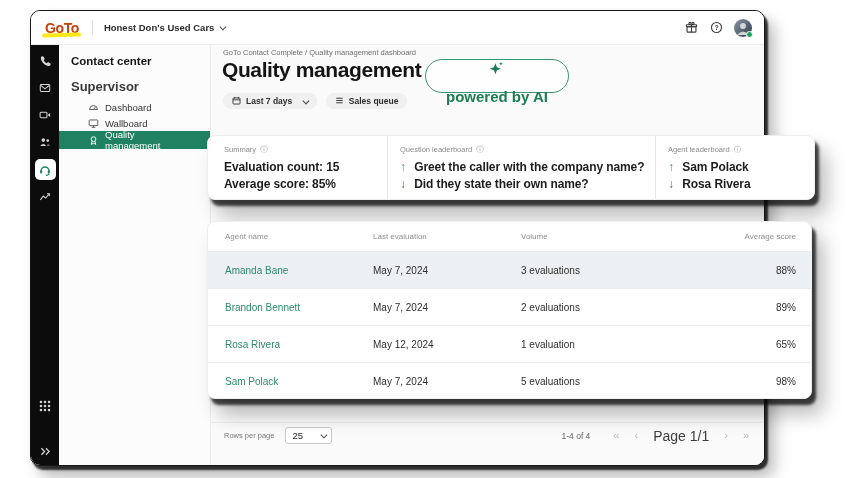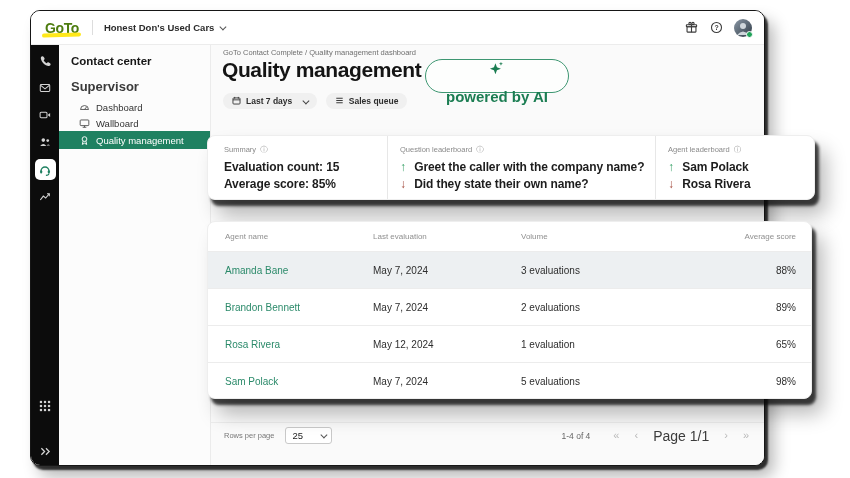--- a/index.html
+++ b/index.html
@@ -6,21 +6,21 @@
   *{box-sizing:border-box;}
   .stage{position:relative;width:850px;height:478px;background:#ffffff;overflow:hidden;
          font-family:"Liberation Sans",sans-serif;color:#222;}
 
   
   .window{position:absolute;left:30px;top:10px;width:735px;height:456px;background:#fff;
           border-radius:10px;overflow:hidden;border:1px solid #161616;
           box-shadow:3px 4px 2px rgba(8,8,8,.8), 9px 11px 16px rgba(0,0,0,.28);}
   .topbar{height:34px;display:flex;align-items:center;padding:0 12px;background:#fff;
           border-bottom:1px solid #ececec;}
-  .logo{position:relative;font-size:14px;font-weight:800;letter-spacing:-.4px;color:#4d7c0f;padding:0 2px;}
+  .logo{position:relative;font-size:14px;font-weight:800;letter-spacing:-.4px;color:#c2410c;padding:0 2px;}
   .logo::after{content:"";position:absolute;left:-1px;right:0;bottom:-1px;height:3.5px;
                background:#ffe81a;border-radius:2px;transform:rotate(-2deg);}
   .tbdiv{width:1px;height:15px;background:#ddd;margin:0 11px;}
   .org{display:flex;align-items:center;font-size:9.5px;font-weight:600;color:#2b2b2b;cursor:pointer;}
   .cd{display:inline-block;width:4.5px;height:4.5px;border-right:1.3px solid #555;
       border-bottom:1.3px solid #555;transform:rotate(45deg) translateY(-1px);margin-left:6px;}
   .tbright{margin-left:auto;display:flex;align-items:center;gap:11px;}
   .tbicon{width:14px;height:14px;display:flex;align-items:center;justify-content:center;cursor:pointer;}
   .avatar{position:relative;width:18px;height:18px;border-radius:50%;
           background:linear-gradient(135deg,#8a97a5,#2f3b46);cursor:pointer;}
@@ -33,21 +33,21 @@
   .rail{width:28px;background:#0c0c0c;display:flex;flex-direction:column;align-items:center;
         padding:9px 0 8px 0;gap:13px;flex-shrink:0;}
   .railicon{width:14px;height:14px;display:flex;align-items:center;justify-content:center;cursor:pointer;}
   .railicon.active{width:21px;height:21px;background:#fff;border-radius:5px;margin:-3px 0;}
   .railspacer{margin-top:auto;}
 
   
   .navpanel{width:152px;background:#fcfcfc;border-right:1px solid #ebebeb;padding-top:8px;flex-shrink:0;}
   .paneltitle{font-size:11.5px;font-weight:700;color:#161616;padding:2px 12px 10px 12px;}
   .sectionlabel{font-size:13px;font-weight:700;color:#3a3a3a;padding:2px 12px 5px 12px;}
-  .navitem{display:flex;align-items:center;gap:6px;padding:3px 20px;font-size:9.5px;color:#333;
+  .navitem{display:flex;align-items:center;gap:6px;padding:3px 29px;font-size:9.5px;color:#333;
            height:16px;cursor:pointer;}
   .navitem .nicon{width:11px;height:11px;display:flex;align-items:center;}
   .navitem.active{background:#1f8161;color:#fff;height:18px;}
 
   
   .mainarea{flex:1;background:#fafafa;position:relative;}
   .breadcrumb{position:absolute;left:12px;top:3px;font-size:7.5px;color:#6f6f6f;}
   .pagetitle{position:absolute;left:11px;top:13px;font-size:21px;font-weight:800;
              letter-spacing:-.4px;color:#141414;}
   .aipill{position:absolute;left:214px;top:14px;height:34px;display:flex;align-items:center;gap:8px;

